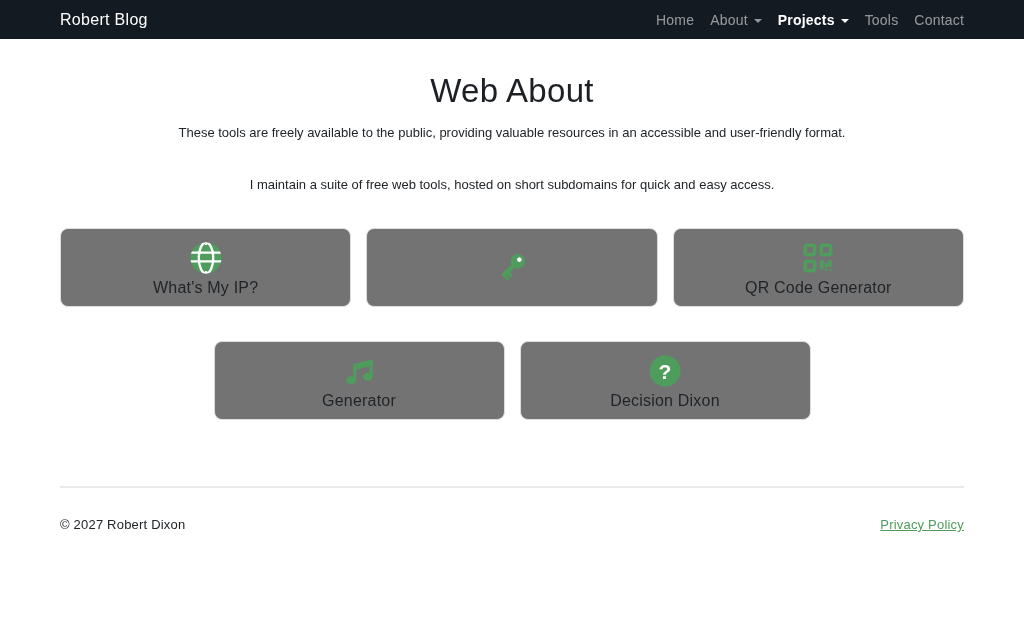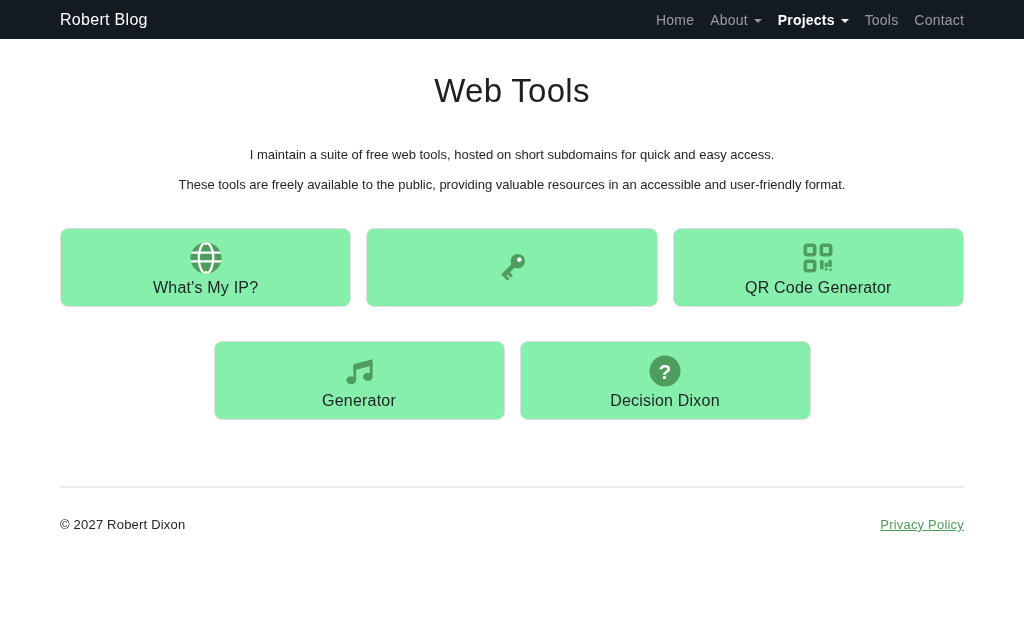--- a/index.html
+++ b/index.html
@@ -61,21 +61,21 @@
     letter-spacing: 0.3px;
   }
   .intro { text-align: center; font-size: 13px; color: #212529; }
   .intro.first { margin-top: 37px; }
   .intro.second { margin-top: 15px; }
 
   .tool-row { display: flex; gap: 15px; }
   .tool-row.row-1 { margin-top: 36px; }
   .tool-row.row-2 { margin-top: 34px; justify-content: center; }
   .tool-card {
-    background: #86efac;
+    background: #737373;
     border: 1px solid #dededе;
     border: 1px solid #dedede;
     border-radius: 8px;
     height: 79px;
     display: flex;
     flex-direction: column;
     align-items: center;
     justify-content: center;
     padding-top: 2px;
     cursor: pointer;
@@ -117,23 +117,23 @@
     <a class="nav-link">
       <span>Tools</span>
     </a>
     <a class="nav-link">
       <span>Contact</span>
     </a>
   </div>
 </nav>
 
 <main class="container">
-  <h1 class="page-title">Web Tools</h1>
+  <h1 class="page-title">Web About</h1>
+  <p class="intro second">These tools are freely available to the public, providing valuable resources in an accessible and user-friendly format.</p>
   <p class="intro first">I maintain a suite of free web tools, hosted on short subdomains for quick and easy access.</p>
-  <p class="intro second">These tools are freely available to the public, providing valuable resources in an accessible and user-friendly format.</p>
 
   <div class="tool-row row-1">
     <div class="tool-card">
       <svg class="tool-icon" viewBox="0 0 36 36">
         <defs>
             <clipPath id="globeClip">
               <circle cx="18" cy="18" r="15.5"></circle>
             </clipPath>
           </defs>
         <circle cx="18" cy="18" r="15.5" fill="#4f9d5c"></circle>

